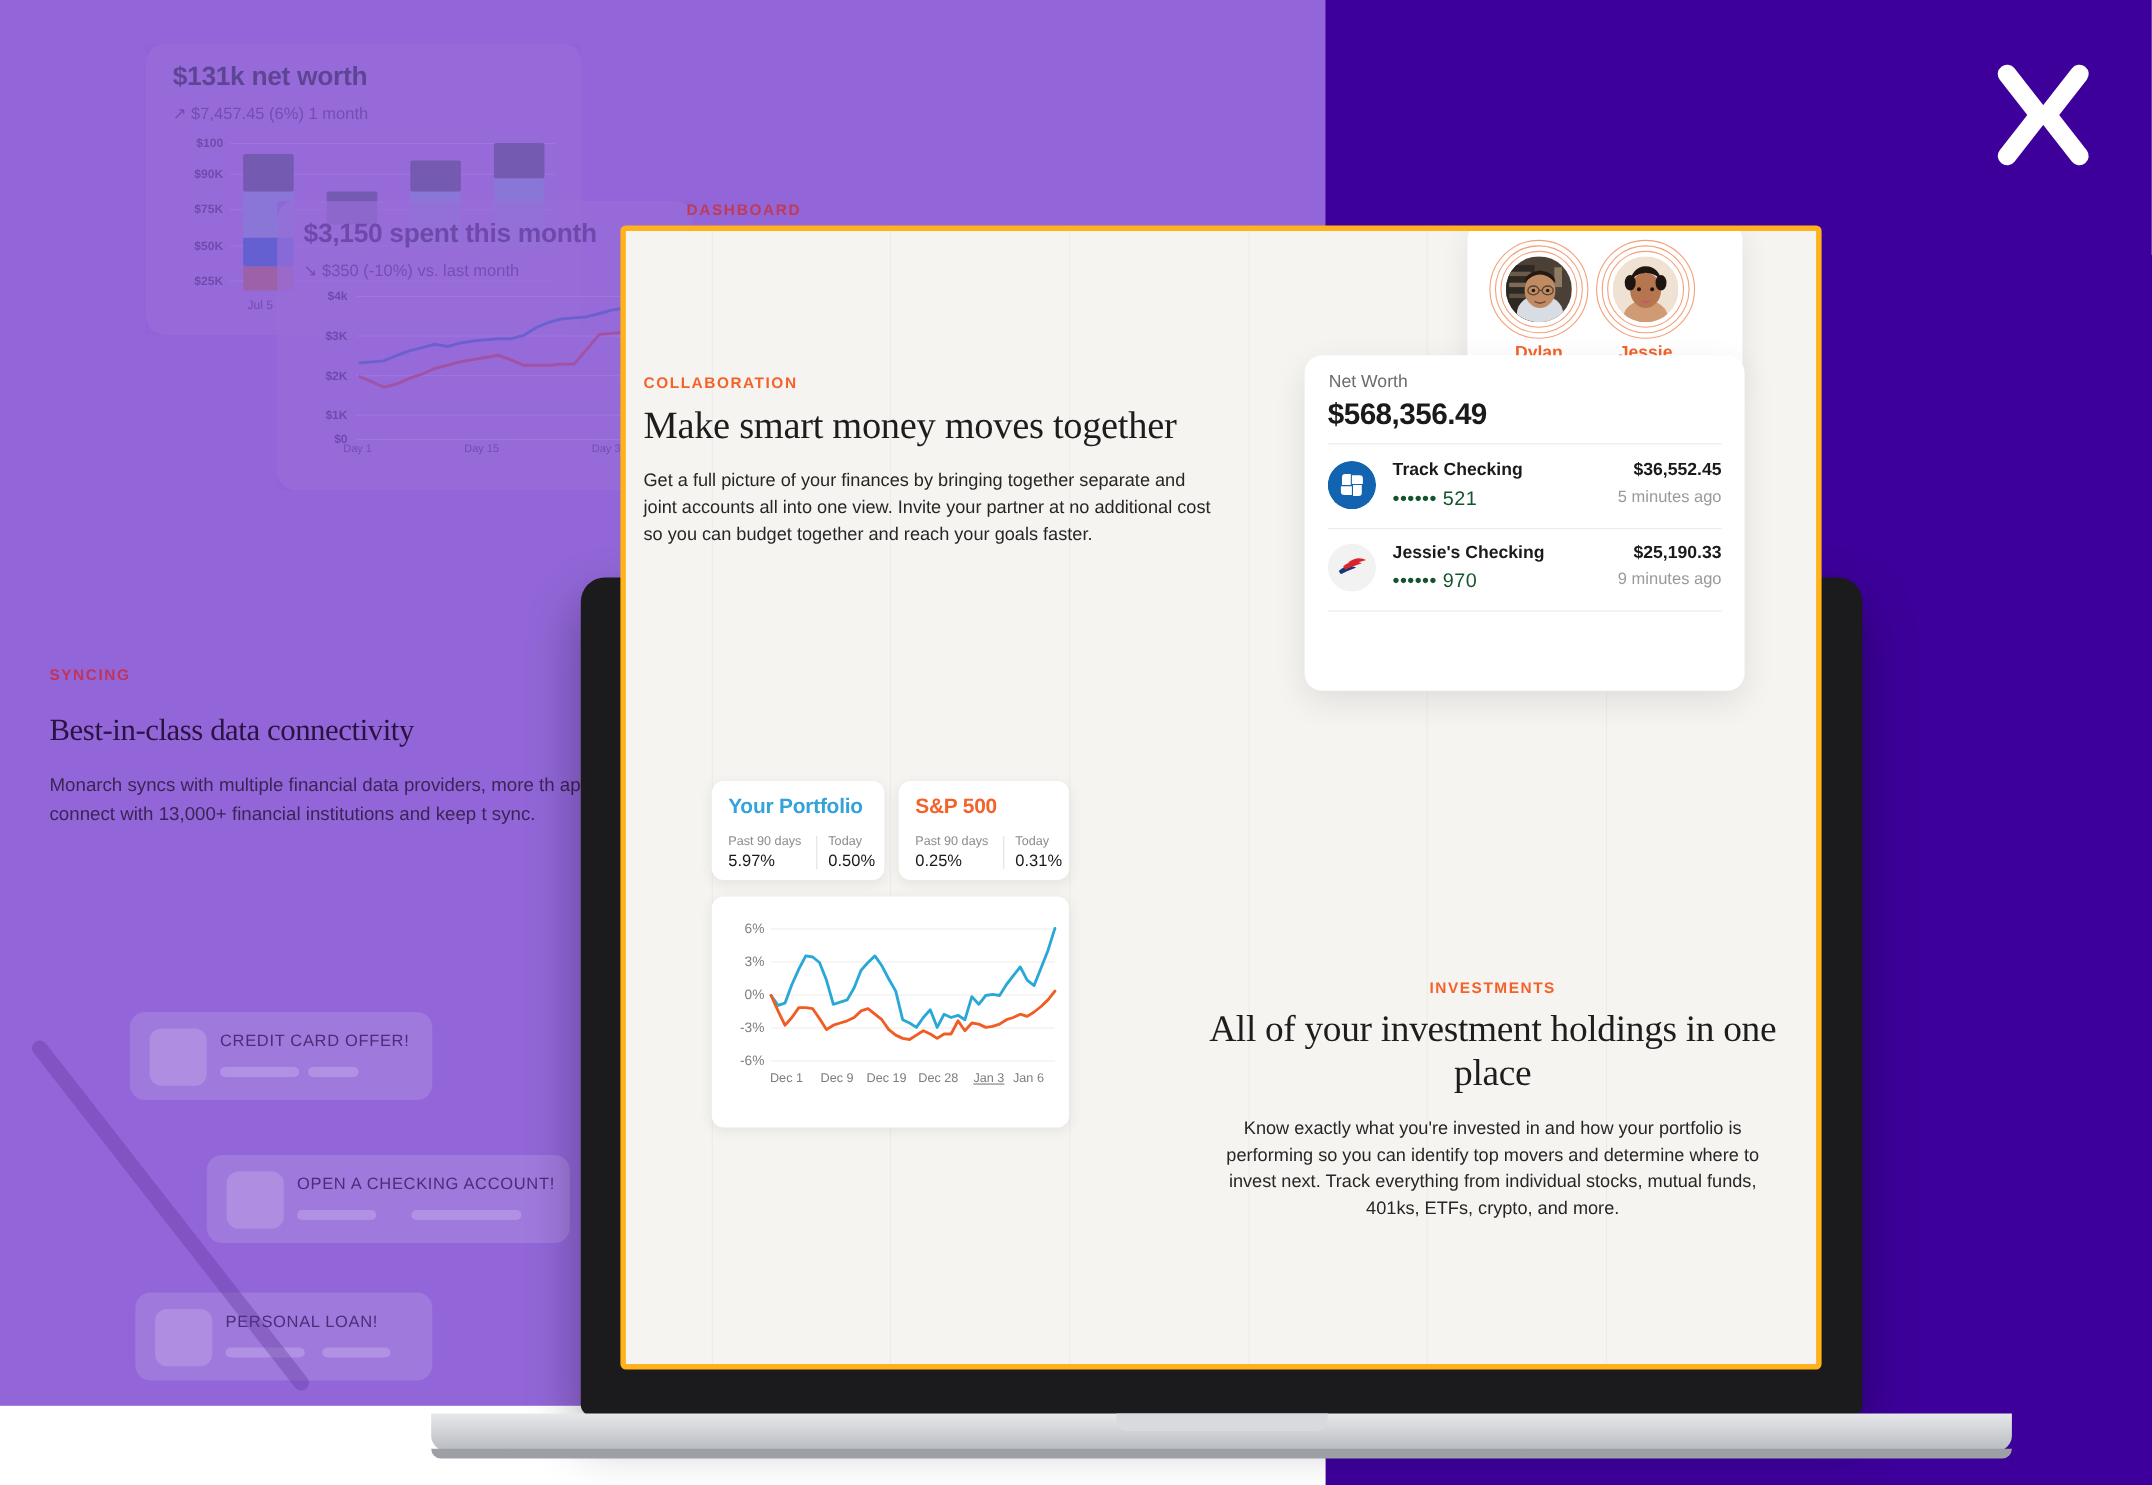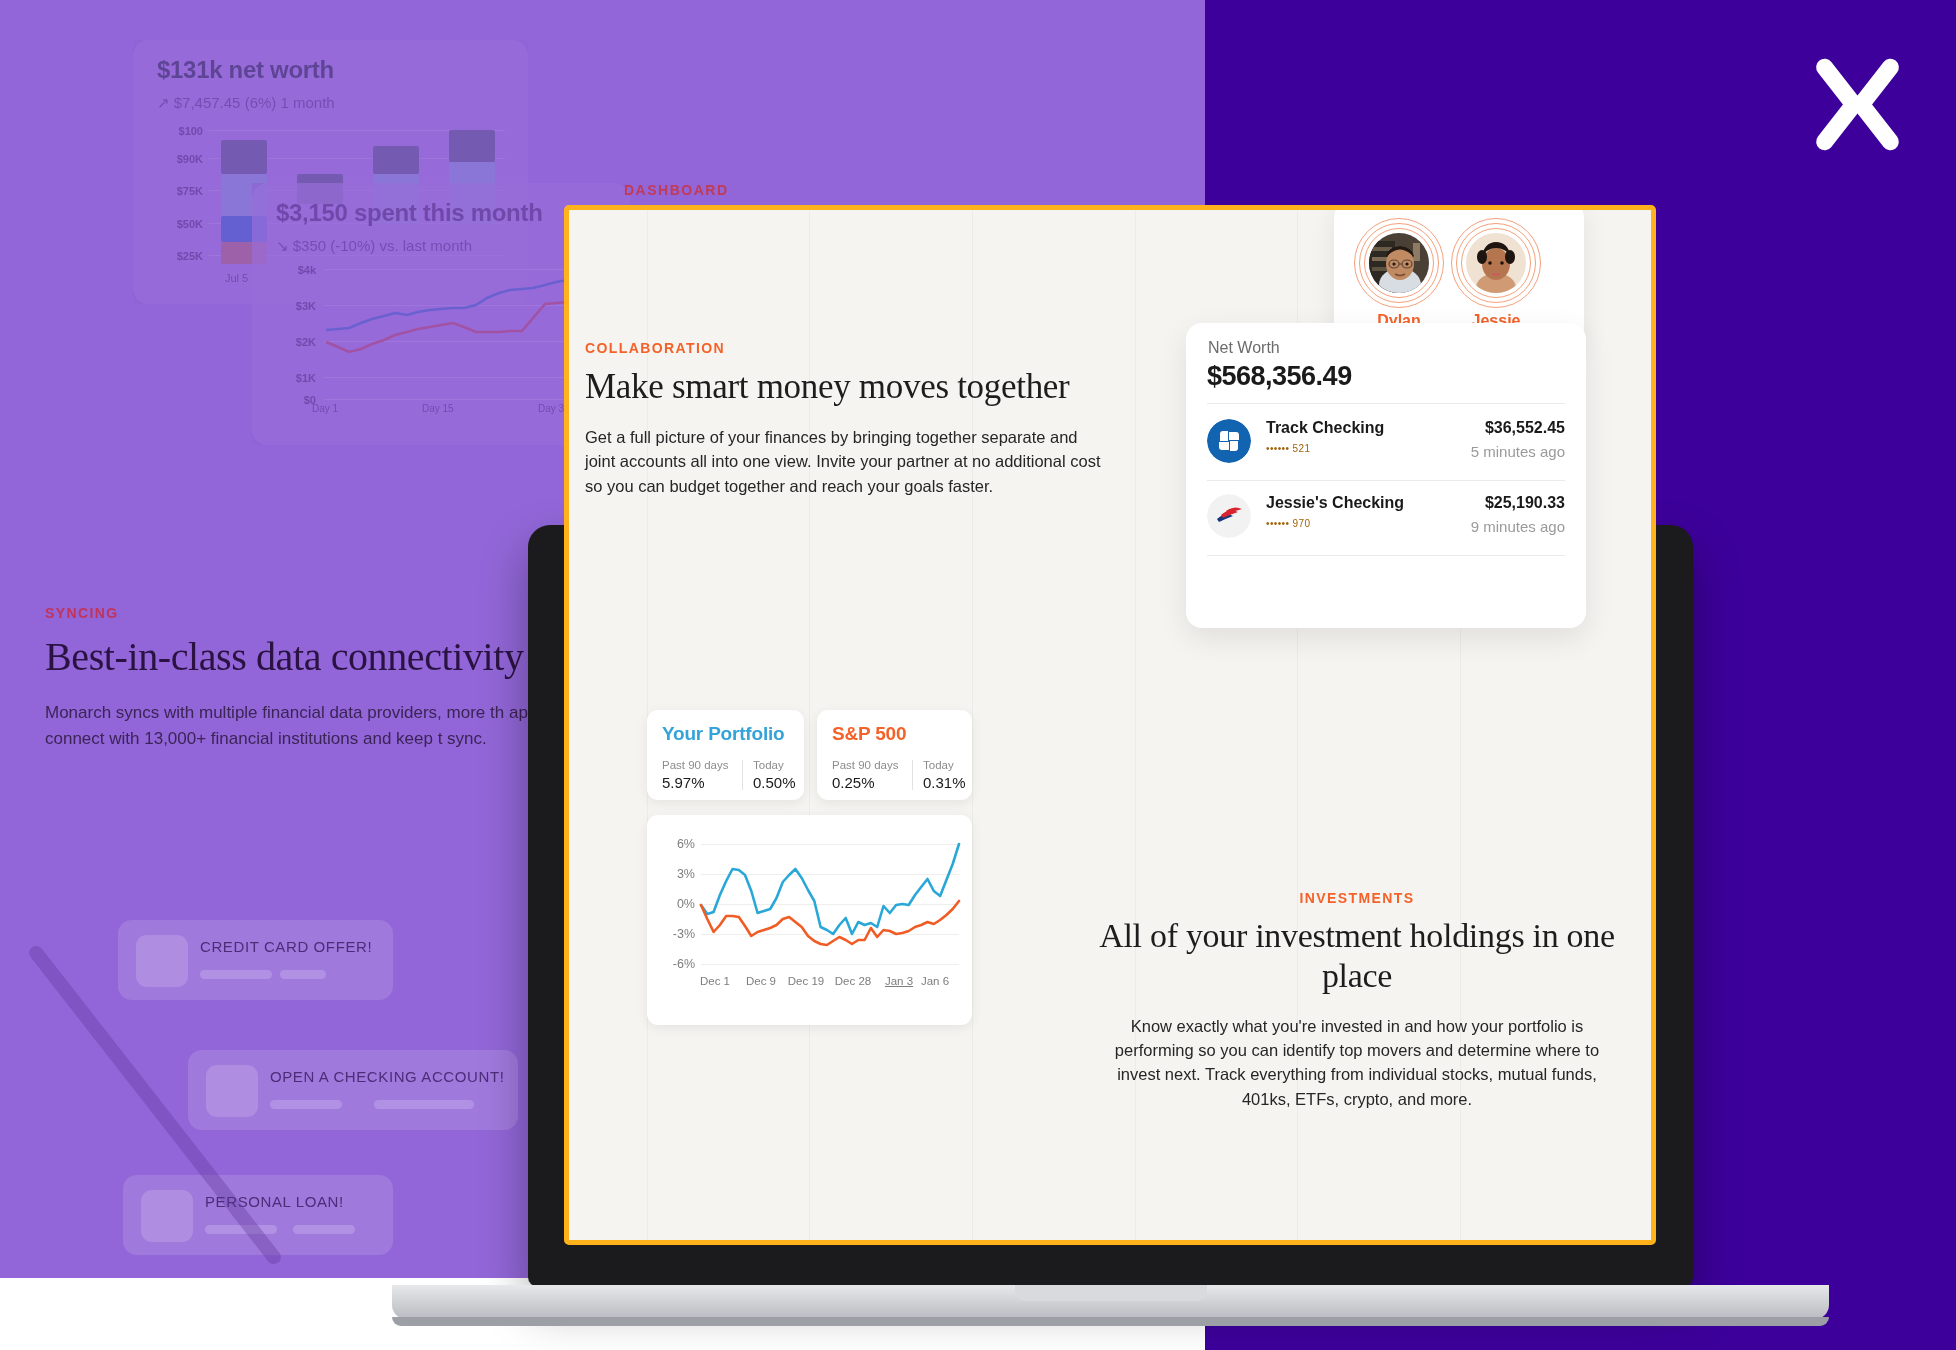--- a/index.html
+++ b/index.html
@@ -43,21 +43,21 @@
   .sp-sub   { position:absolute; left:24px; top:54px; font-size:15px; color:#4a2c74; }
   .sp-plot  { position:absolute; left:18px; top:86px; width:344px; height:150px; }
   .sp-xlab  { position:absolute; font-size:10px; color:#44286e; }
 
   
   .sync-block { position:absolute; left:45px; top:605px; width:530px; }
   .eyebrow { font-size:14px; font-weight:700; letter-spacing:1.4px; text-transform:uppercase; }
   .eyebrow.orange { color:#f4622a; }
   .eyebrow.crimson { color:#c0345c; }
   .serif-h { font-family:"Liberation Serif", serif; font-weight:400; color:#2a1342; }
-  .sync-h { font-size:40px; margin-top:12px; letter-spacing:-0.4px; }
+  .sync-h { font-size:28px; margin-top:28px; letter-spacing:-0.4px; }
   .sync-p { margin-top:20px; font-size:17px; line-height:1.5; color:#3b2456; }
 
   
   .offers { position:absolute; left:110px; top:910px; width:560px; height:350px; }
   .offer { position:absolute; background:rgba(255,255,255,0.13); border-radius:14px; height:80px; }
   .o1 { left:8px;  top:10px;  width:275px; }
   .o2 { left:78px; top:140px; width:330px; }
   .o3 { left:13px; top:265px; width:270px; }
   .offer-sq { position:absolute; left:18px; top:15px; width:52px; height:52px; background:rgba(255,255,255,0.16); border-radius:11px; }
   .offer-tx { position:absolute; left:82px; top:18px; font-size:15px; color:#4b2d78; letter-spacing:0.6px; white-space:nowrap; }
@@ -96,21 +96,21 @@
   .av-name.a1 { left:20px; } .av-name.a2 { left:117px; }
 
   
   .nwcard { position:absolute; left:617px; top:113px; width:400px; height:305px; background:#fff; border-radius:16px; box-shadow:0 10px 30px rgba(0,0,0,0.09); }
   .nw-lbl { position:absolute; left:22px; top:16px; font-size:16px; color:#6b6b6b; }
   .nw-val { position:absolute; left:21px; top:38px; font-size:27px; font-weight:700; color:#1a1a1a; letter-spacing:-0.5px; }
   .nw-divider { position:absolute; left:21px; right:21px; height:1px; background:#eceae7; }
   .acct { position:absolute; left:0; right:0; height:75px; }
   .acct-icon { position:absolute; left:21px; top:14px; width:44px; height:44px; border-radius:50%; overflow:hidden; }
   .acct-name { position:absolute; left:80px; top:14px; font-size:16px; font-weight:700; color:#1a1a1a; }
-  .acct-mask { position:absolute; left:80px; top:38px; font-size:10px; color:#a16207; letter-spacing:0.4px; }
+  .acct-mask { position:absolute; left:80px; top:38px; font-size:18px; color:#14532d; letter-spacing:0.4px; }
   .acct-amt  { position:absolute; right:21px; top:14px; font-size:16px; font-weight:700; color:#1a1a1a; text-align:right; }
   .acct-time { position:absolute; right:21px; top:38px; font-size:15px; color:#9a9a9a; text-align:right; }
 
   
   .pcard { position:absolute; top:500px; background:#fff; border-radius:11px; box-shadow:0 3px 12px rgba(0,0,0,0.07); height:90px; }
   .pcard.p1 { left:78px; width:157px; }
   .pcard.p2 { left:248px; width:155px; }
   .p-title { position:absolute; left:15px; top:13px; font-size:19px; font-weight:700; letter-spacing:-0.2px; }
   .p-col { position:absolute; top:49px; }
   .p-k { font-size:11.5px; color:#8c8c8c; }

